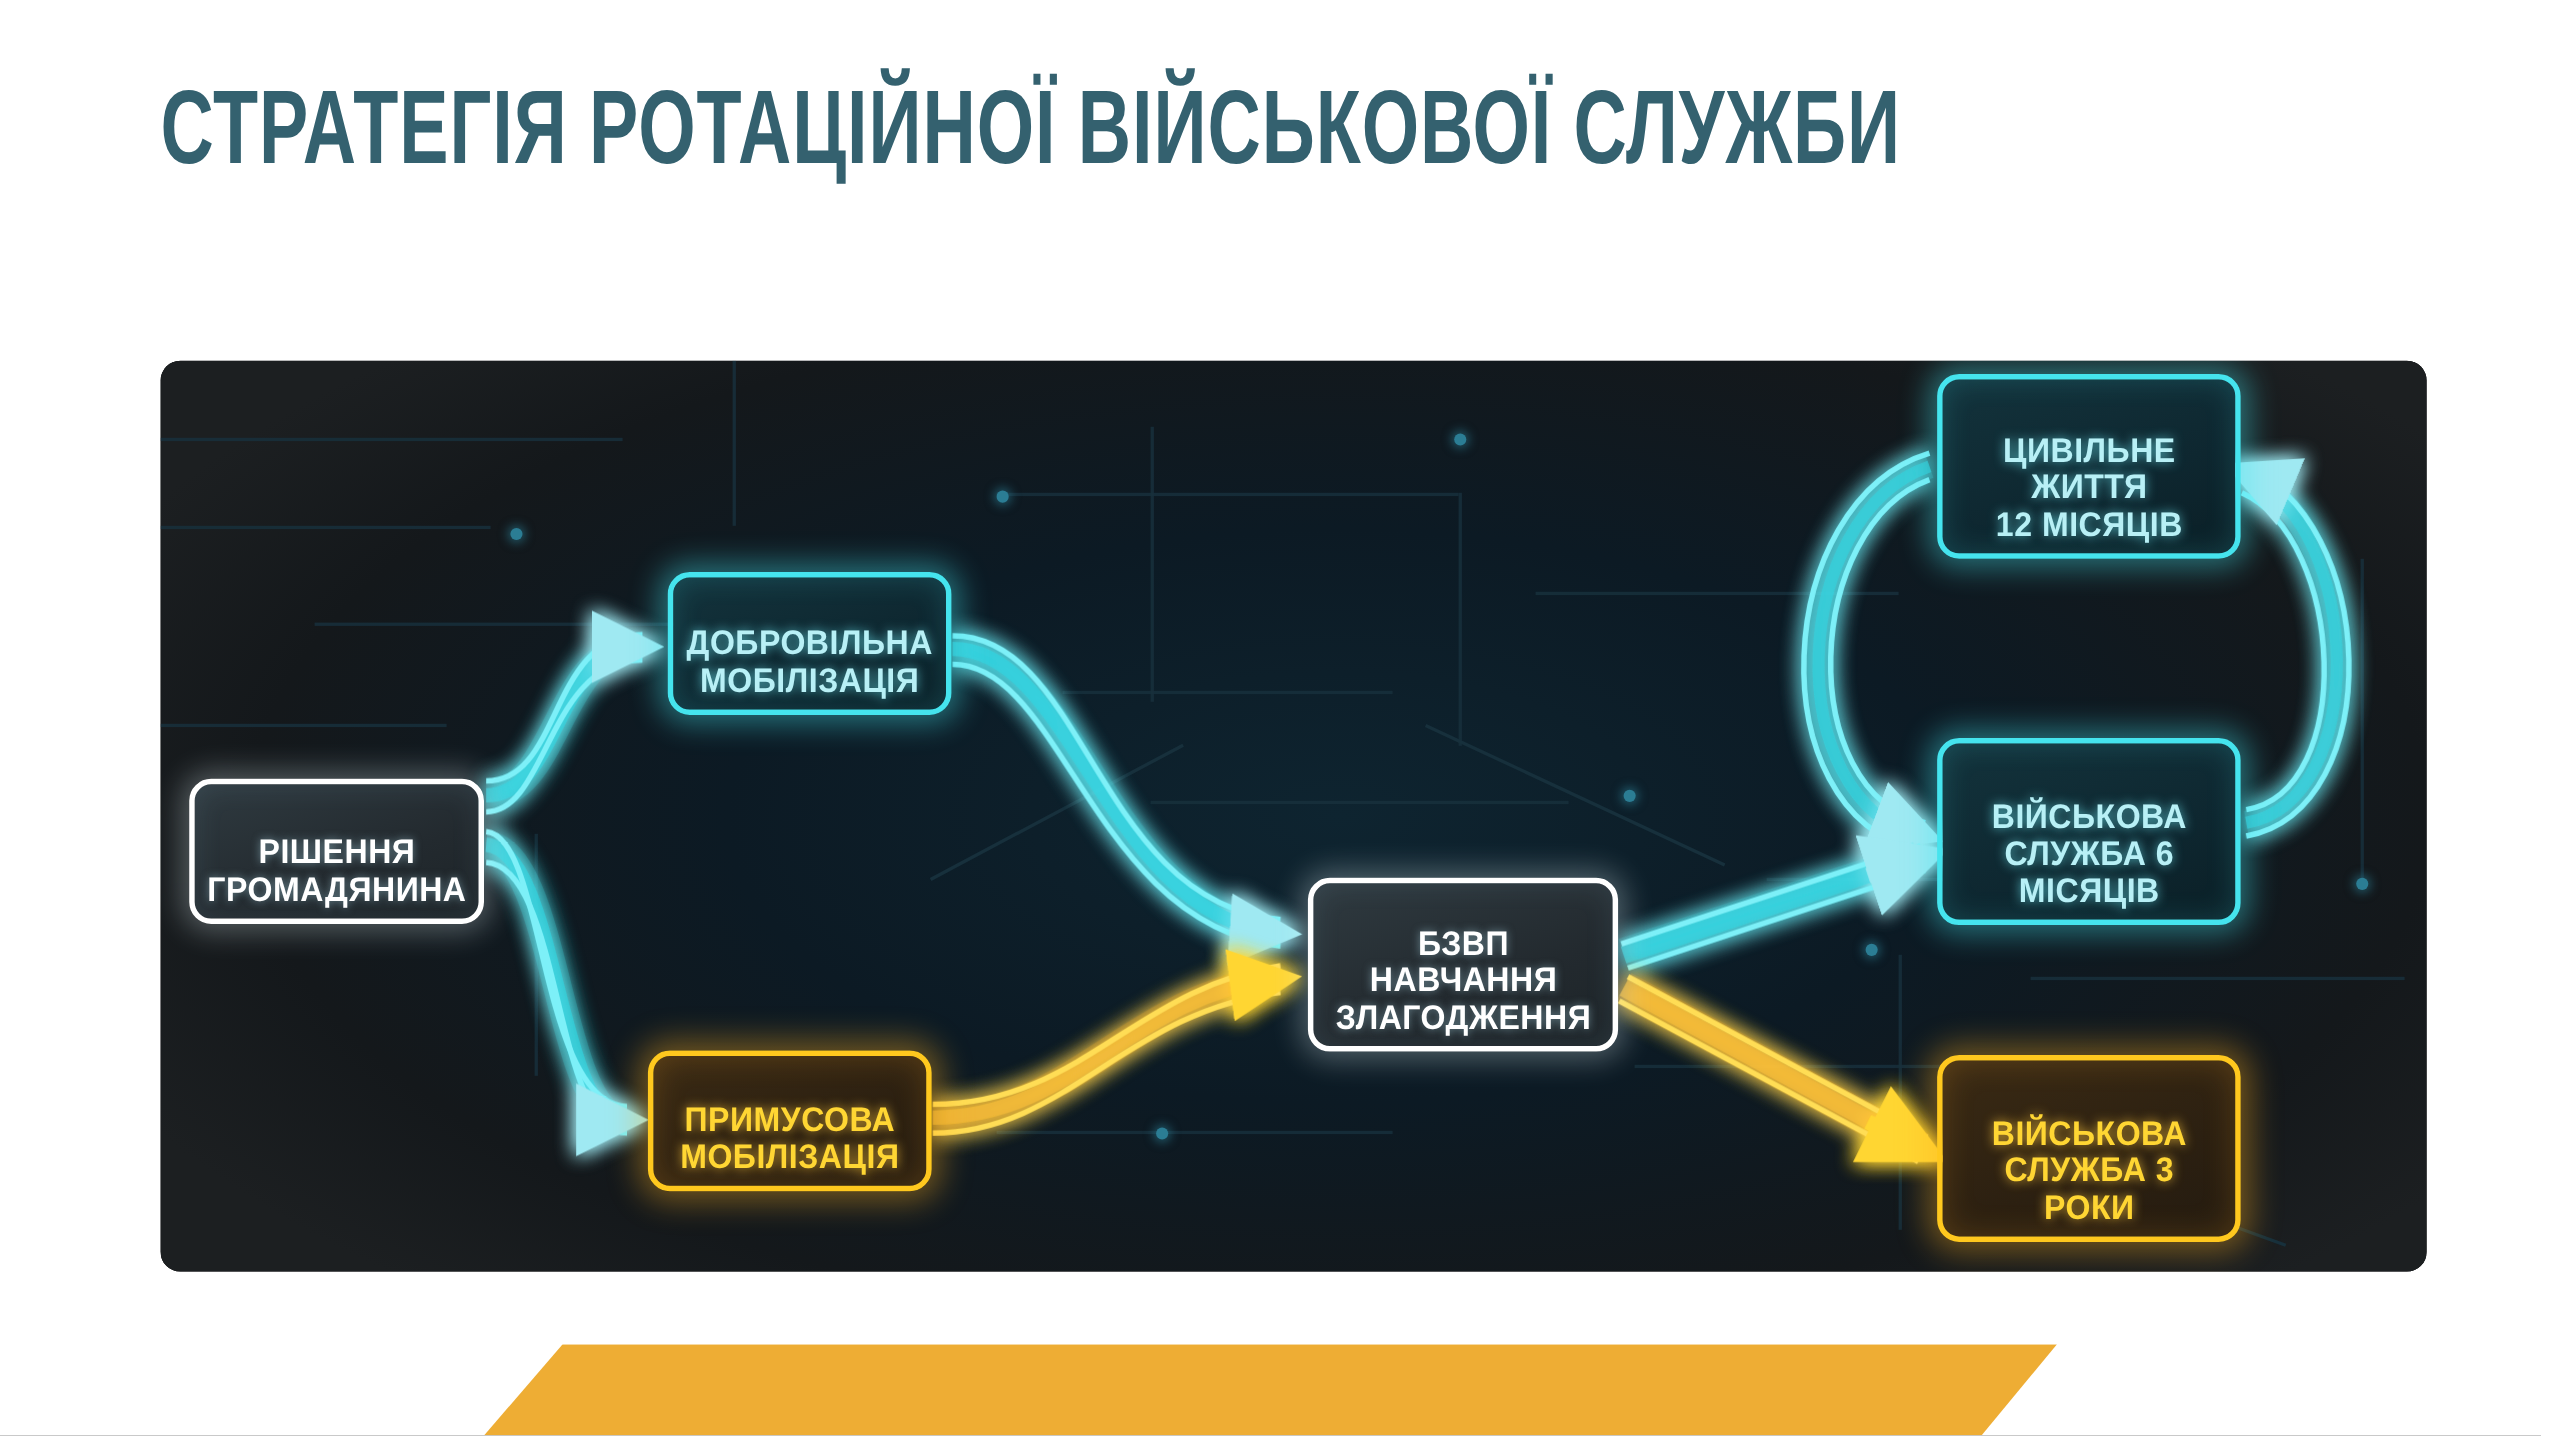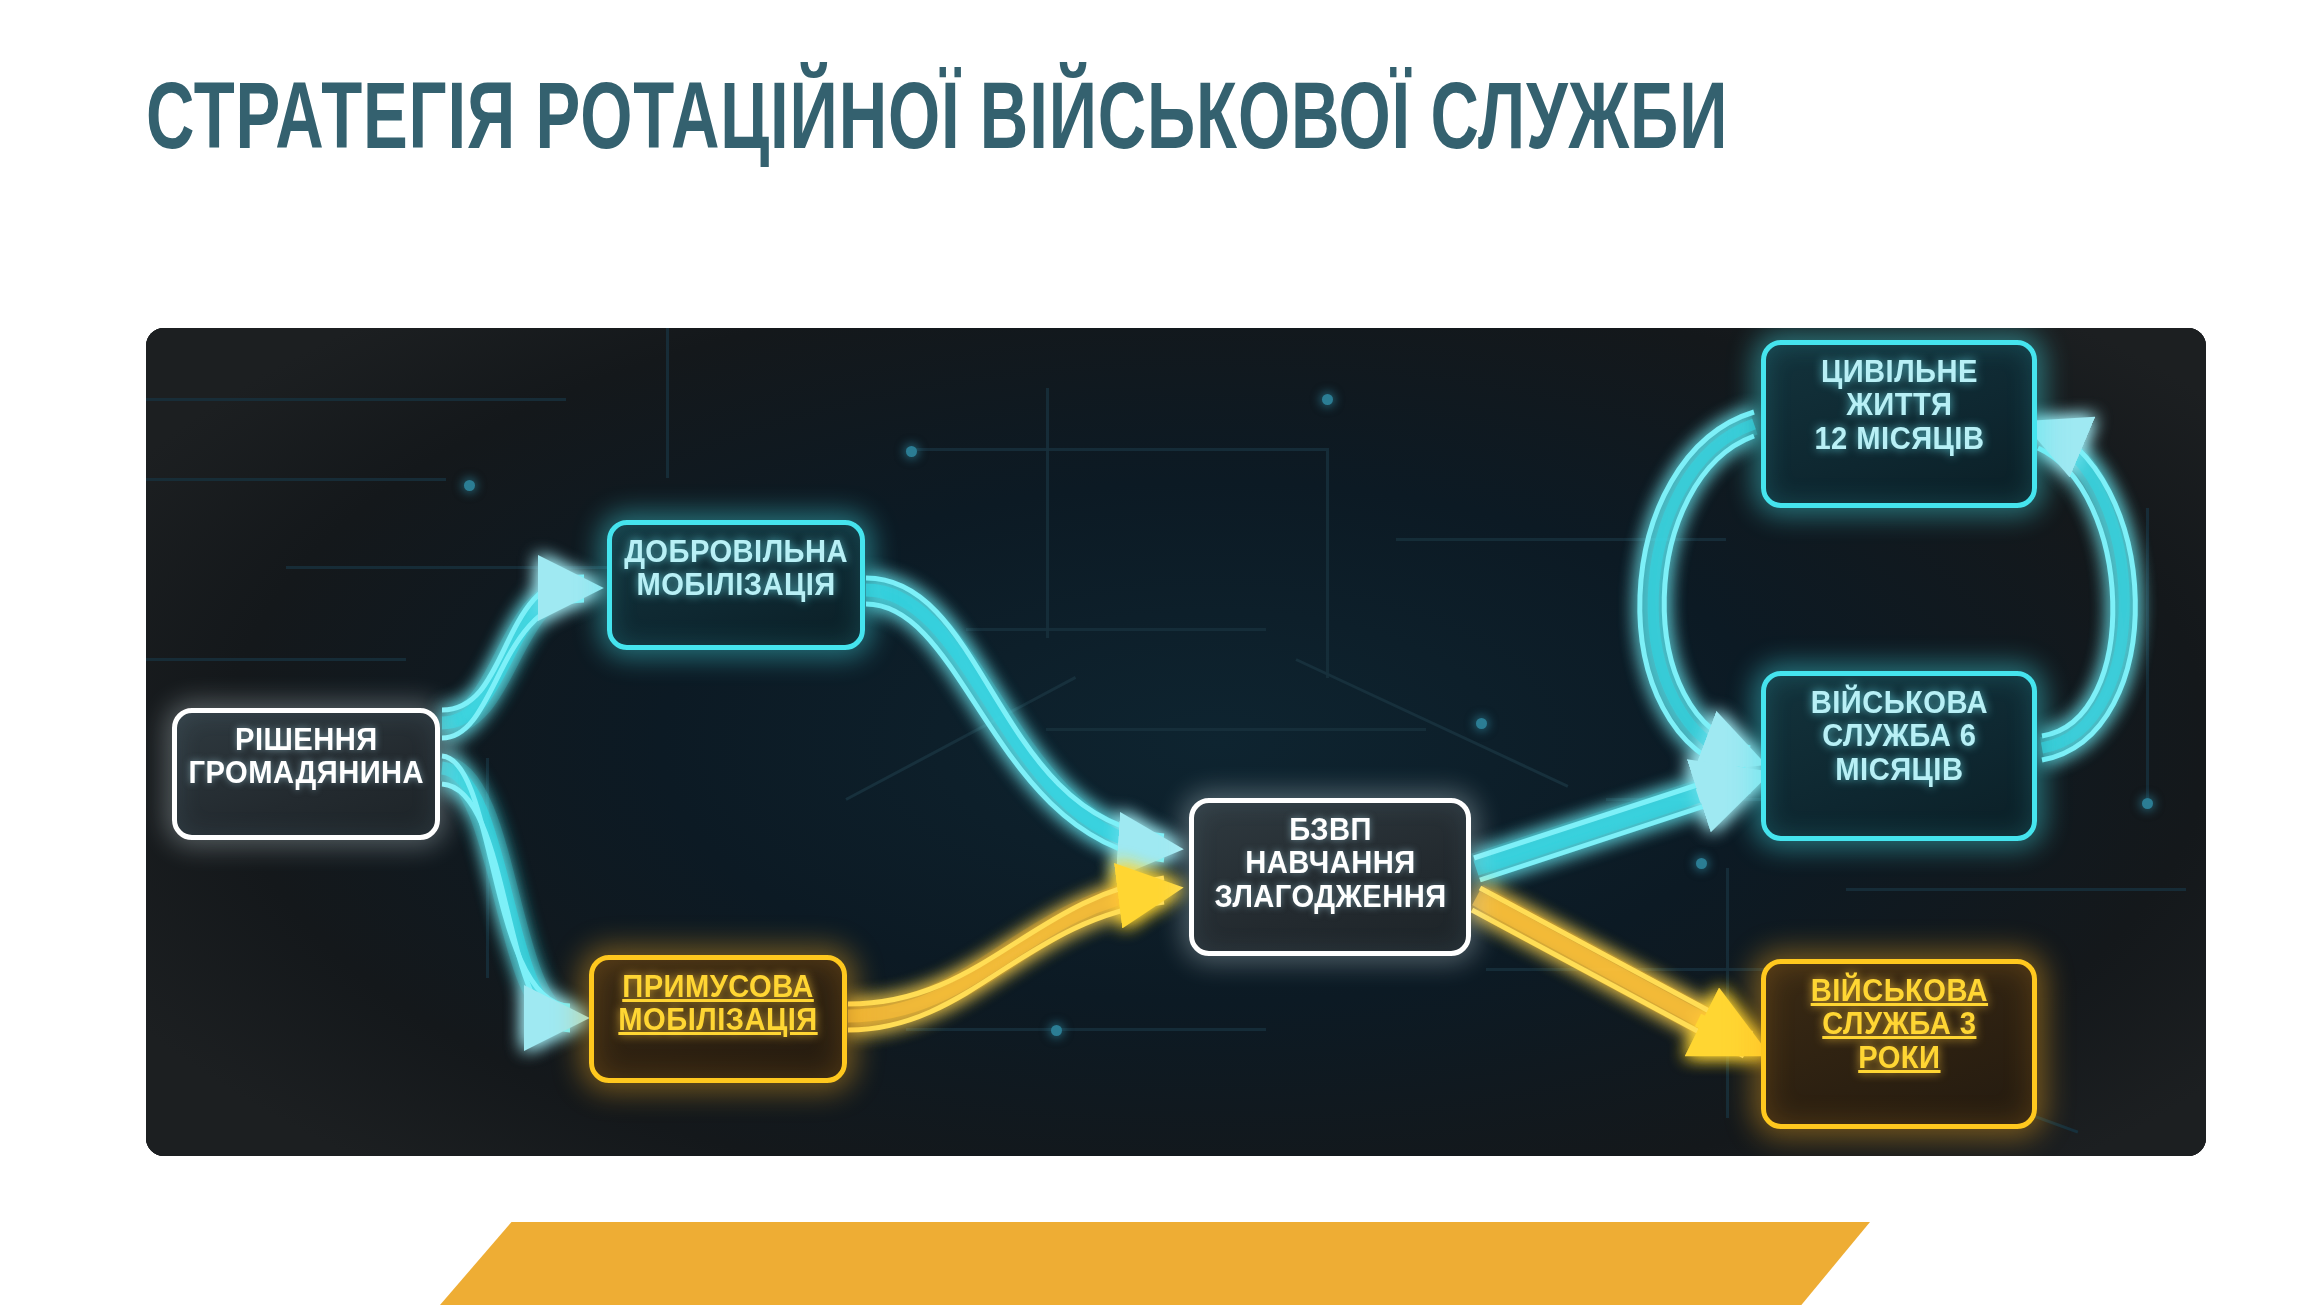--- a/index.html
+++ b/index.html
@@ -36,21 +36,21 @@
   .trace.h{ height:3px; }
   .dot{ position:absolute; width:11px; height:11px; border-radius:50%;
         background:#2b7d94; box-shadow:0 0 9px 3px rgba(43,125,148,.55); }
   .diag{ position:absolute; height:3px; background:#17303c; transform-origin:left center; }
 
   svg.layer{ position:absolute; inset:0; width:100%; height:100%; }
 
   
   .node{
     position:absolute;
-    display:flex; align-items:flex-start; justify-content:center;
+    display:flex; align-items:flex-end; justify-content:center;
     text-align:center; border-radius:20px;
     font-weight:bold; line-height:1.08;
     letter-spacing:.5px;
     padding:10px 14px;
     z-index:5;
   }
   .node .txt{ transform:scaleX(0.94); }
 
   .node-white{
     border:5px solid #ffffff;
@@ -65,21 +65,20 @@
     color:#b8f0f6;
     box-shadow:0 0 26px 8px rgba(69,228,238,.42), inset 0 0 26px rgba(69,228,238,.18);
     text-shadow:0 0 10px rgba(110,235,245,.75);
   }
   .node-yellow{
     border:5px solid #ffc81e;
     background:linear-gradient(160deg,#3a2a14,#2c2011 60%,#241b10);
     color:#ffd633;
     box-shadow:0 0 28px 9px rgba(255,175,30,.40), inset 0 0 30px rgba(255,170,40,.20);
     text-shadow:0 0 10px rgba(255,200,60,.8);
-    text-decoration:underline;
   }
 
   #node-decision{ left:26px;  top:352px; width:268px; height:132px; font-size:31px;margin-top:28px; }
   #node-voluntary{ left:461px; top:192px; width:258px; height:130px; font-size:31px; }
   #node-forced{   left:443px; top:627px; width:258px; height:128px; font-size:31px; }
   #node-bzvp{     left:1043px;top:470px; width:282px; height:158px; font-size:31px; }
   #node-civil{    left:1615px;top:12px;  width:276px; height:168px; font-size:31px; }
   #node-service6{ left:1615px;top:343px; width:276px; height:170px; font-size:31px; }
   #node-service3{ left:1615px;top:631px; width:276px; height:170px; font-size:31px; }
 

